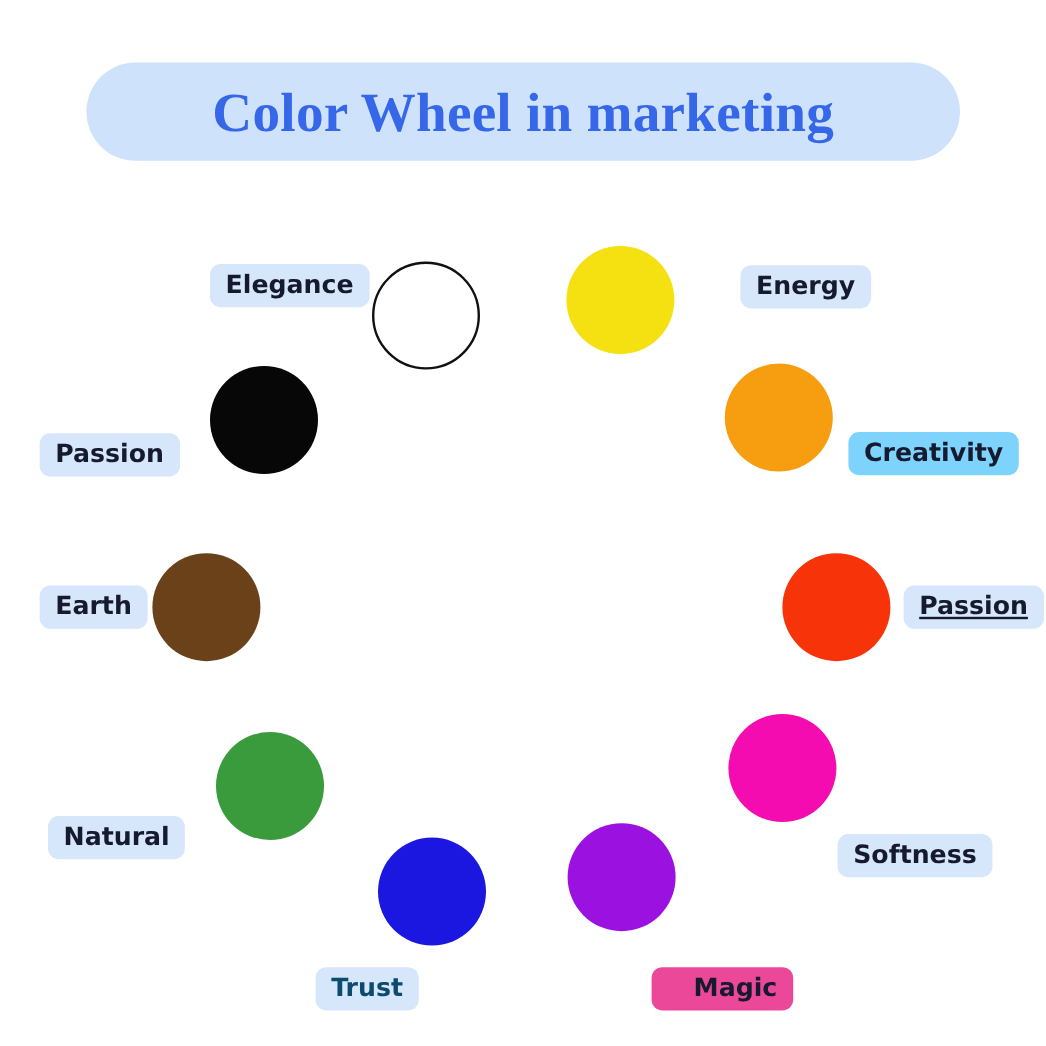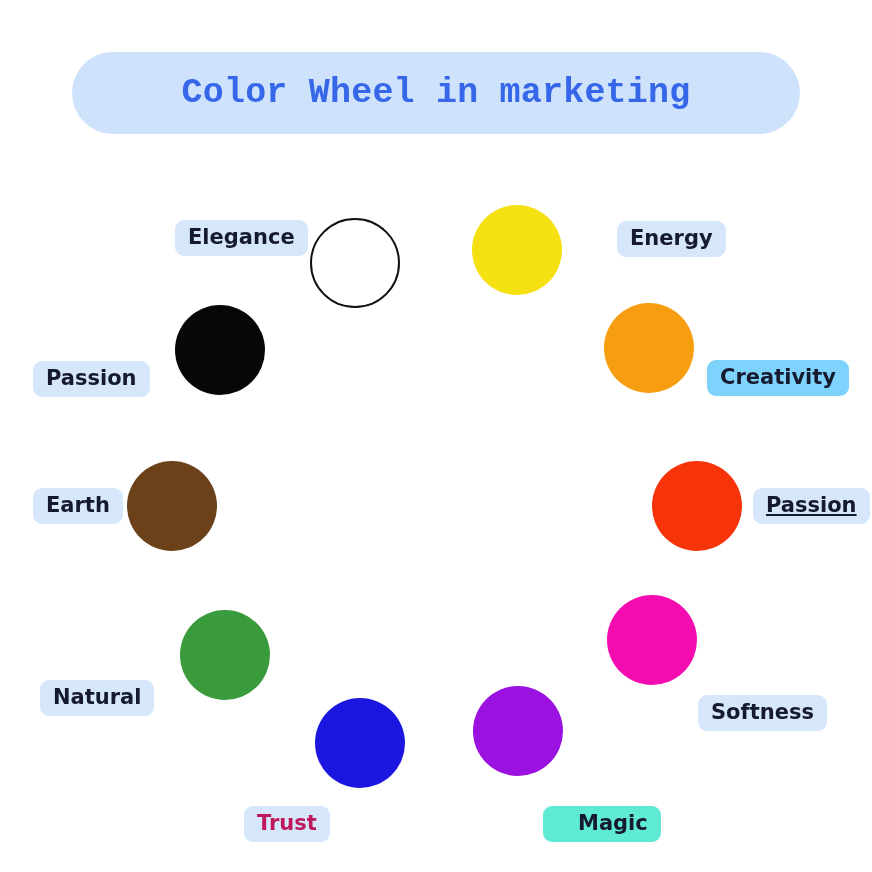--- a/index.html
+++ b/index.html
@@ -27,22 +27,22 @@
     top: 52px;
     width: 728px;
     height: 82px;
     background: #cfe2fc;
     border-radius: 42px;
     display: flex;
     align-items: center;
     justify-content: center;
   }
   #title-text {
-    font-family: Liberation Mono, monospace;
-    font-size: 35px;
+    font-family: Liberation Serif, serif;
+    font-size: 46px;
     font-weight: bold;
     color: #3567e8;
     letter-spacing: 0.2px;
     white-space: nowrap;
   }
 
   
   .swatch {
     position: absolute;
     border-radius: 50%;
@@ -82,23 +82,23 @@
       <div class="label" style="left: 175px; top: 220px; background: rgb(214, 230, 251); color: rgb(22, 26, 46);">Elegance</div>
       <div class="swatch" style="left: 472px; top: 205px; width: 90px; height: 90px; background: rgb(245, 224, 17);"></div>
       <div class="label" style="left: 595px; top: 221px; background: rgb(214, 230, 251); color: rgb(22, 26, 46); margin-left: 22px;">Energy</div>
       <div class="swatch" style="left: 604px; top: 303px; width: 90px; height: 90px; background: rgb(247, 157, 16);"></div>
       <div class="label" style="left: 707px; top: 360px; background: #7dd3fc; color: rgb(22, 26, 46);">Creativity</div>
       <div class="swatch" style="left: 652px; top: 461px; width: 90px; height: 90px; background: rgb(247, 51, 10);"></div>
       <div class="label" style="left: 753px; top: 488px; background: rgb(214, 230, 251); color: rgb(22, 26, 46); text-decoration: underline;">Passion</div>
       <div class="swatch" style="left: 607px; top: 595px; width: 90px; height: 90px; background: rgb(245, 12, 176);"></div>
       <div class="label" style="left: 698px; top: 695px; background: rgb(214, 230, 251); color: rgb(22, 26, 46);">Softness</div>
       <div class="swatch" style="left: 473px; top: 686px; width: 90px; height: 90px; background: rgb(154, 17, 224);"></div>
-      <div class="label" style="left: 543px; top: 806px; background: #5eead4; color: rgb(22, 26, 46); padding-left: 35px;">Magic</div>
+      <div class="label" style="left: 543px; top: 806px; background: #ec4899; color: rgb(22, 26, 46); padding-left: 35px;">Magic</div>
       <div class="swatch" style="left: 315px; top: 698px; width: 90px; height: 90px; background: rgb(27, 23, 224);"></div>
-      <div class="label" style="left: 244px; top: 806px; background: rgb(214, 230, 251); color: #be185d;">Trust</div>
+      <div class="label" style="left: 263px; top: 806px; background: rgb(214, 230, 251); color: #0c4a6e;">Trust</div>
       <div class="swatch" style="left: 180px; top: 610px; width: 90px; height: 90px; background: rgb(58, 155, 60);"></div>
       <div class="label" style="left: 40px; top: 680px; background: rgb(214, 230, 251); color: rgb(22, 26, 46);">Natural</div>
       <div class="swatch" style="left: 127px; top: 461px; width: 90px; height: 90px; background: rgb(107, 65, 25);"></div>
       <div class="label" style="left: 33px; top: 488px; background: rgb(214, 230, 251); color: rgb(22, 26, 46);">Earth</div>
       <div class="swatch" style="left: 175px; top: 305px; width: 90px; height: 90px; background: rgb(7, 7, 7);"></div>
       <div class="label" style="left: 33px; top: 361px; background: rgb(214, 230, 251); color: rgb(22, 26, 46);">Passion</div>
     </div>
 
 </div>
 

